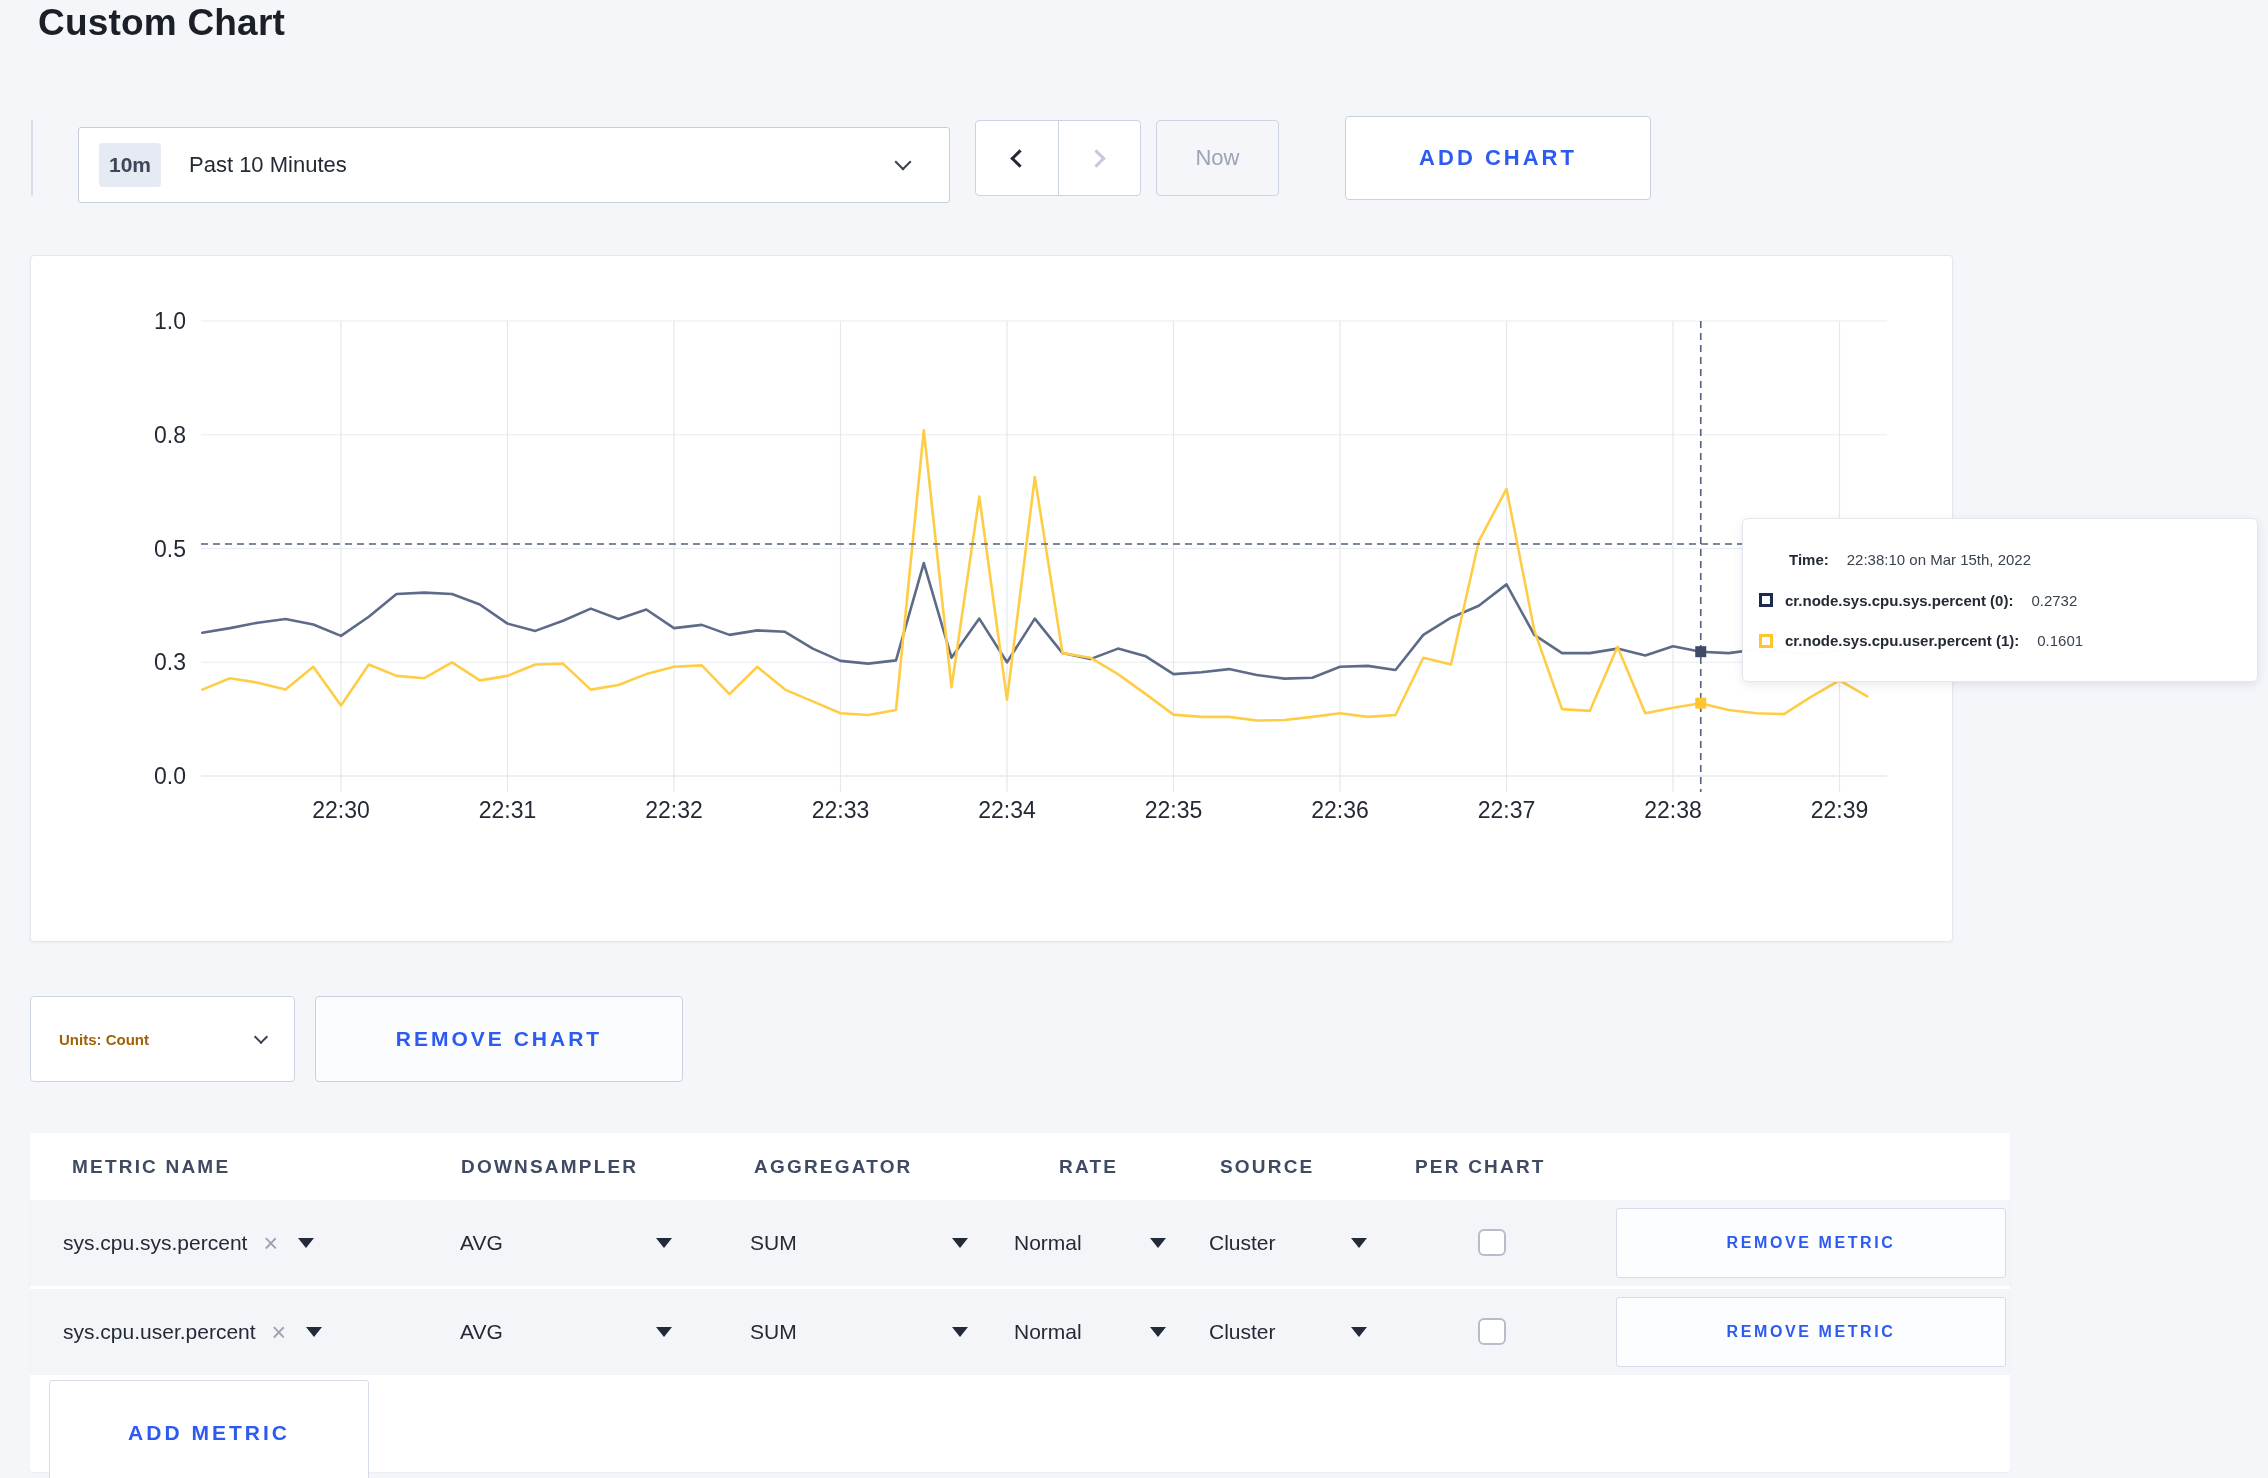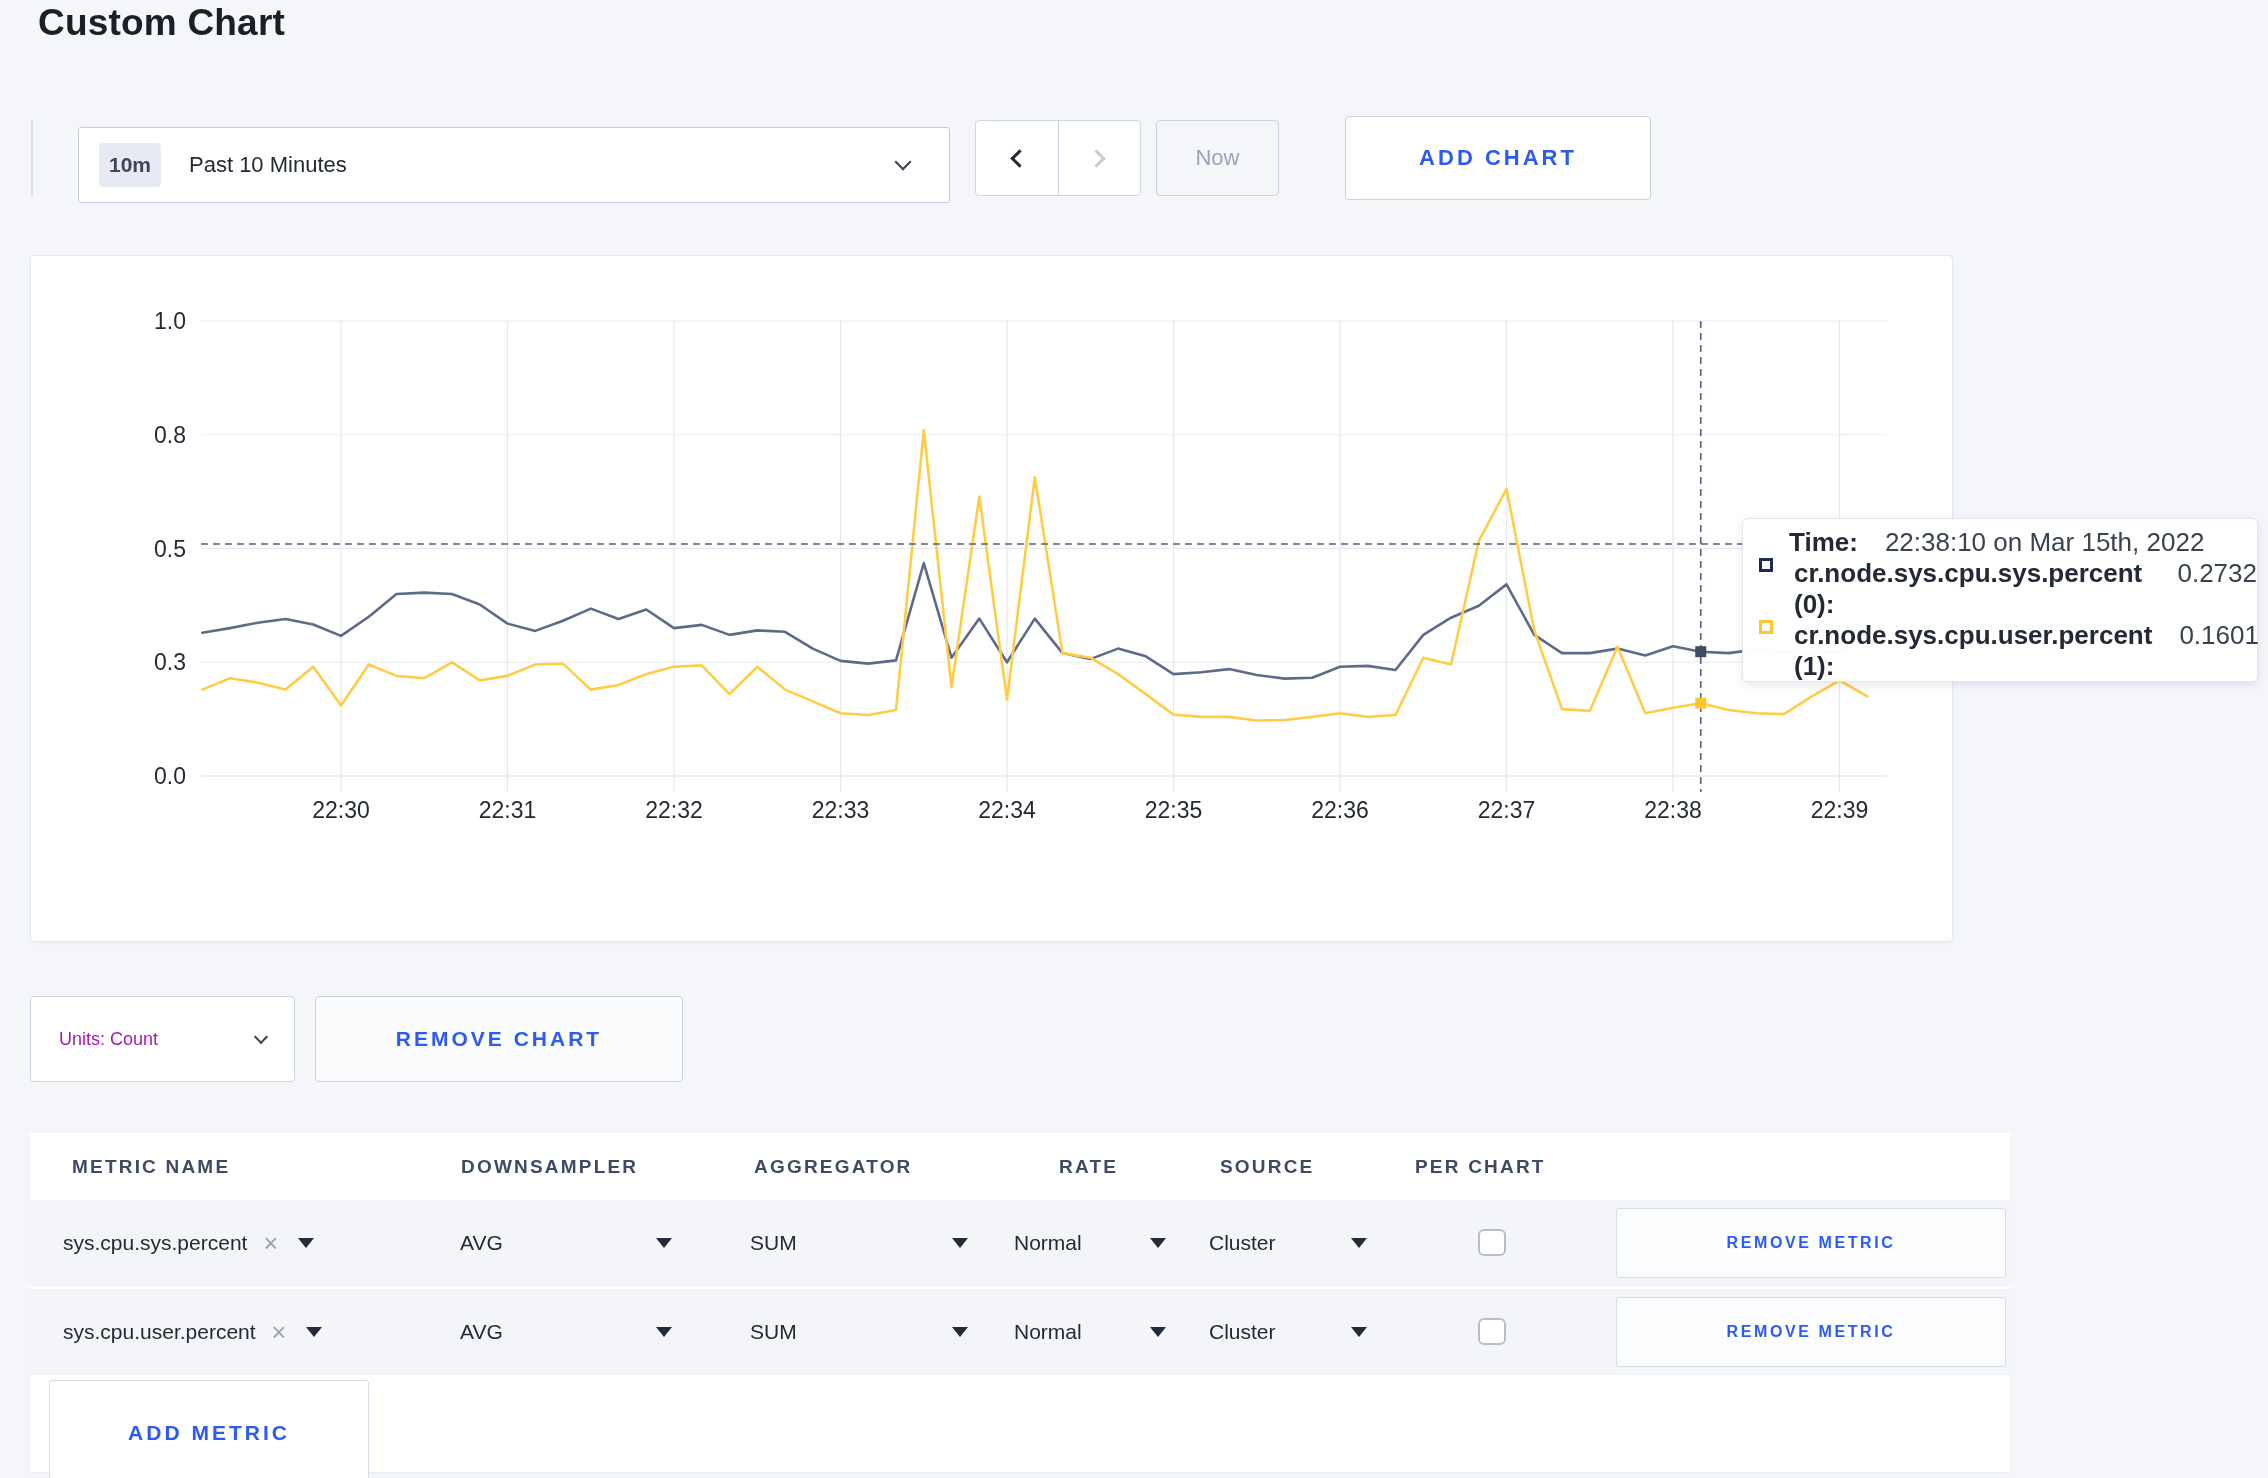--- a/index.html
+++ b/index.html
@@ -34,32 +34,32 @@
 
   
   .chart-panel { position:absolute; left:30px; top:255px; width:1923px; height:687px; background:#fff;
     border:1px solid #e3e8f0; border-radius:4px; box-shadow:0 1px 3px rgba(40,50,70,.05); }
   .chart-panel svg { position:absolute; left:0; top:0; }
 
   
   .tooltip { position:absolute; left:1742px; top:518px; width:516px; height:164px; background:rgba(255,255,255,.98);
     border:1px solid #e2e6ee; border-radius:6px; box-shadow:0 3px 10px rgba(30,40,60,.10); z-index:5;
     display:flex; flex-direction:column; justify-content:space-evenly; padding:8px 0; }
-  .tt-row { display:flex; align-items:flex-start; font-size:26px; color:#242a35;gap:9px; }
+  .tt-row { display:flex; align-items:center; font-size:15px; color:#242a35; }
   .tt-time { padding-left:46px; }
   .tt-series { padding-left:16px; }
   .tt-label { font-weight:700; }
   .tt-value { margin-left:18px; color:#39424f; }
   .swatch { width:14px; height:14px; border:3px solid; margin-right:12px; background:#fff; flex:none; }
 
   
   .units-button { position:absolute; left:30px; top:996px; width:265px; height:86px; background:#fff;
     border:1px solid #ccd3e2; border-radius:4px; display:flex; align-items:center; justify-content:space-between;
     padding:0 28px; cursor:pointer; }
-  .units-button .label { font-size:18px; font-weight:400; color:#a21caf; }
+  .units-button .label { font-size:15px; font-weight:700; color:#a16207; }
   .units-button .chev { width:10px; height:10px; margin-top:-4px; }
   .remove-chart-button { position:absolute; left:315px; top:996px; width:368px; height:86px; font-size:21px; background:#fbfcfe; }
 
   
   .metrics-panel { position:absolute; left:30px; top:1133px; width:1980px; height:339px; background:#fff;
     border-radius:3px; box-shadow:0 1px 2px rgba(40,50,70,.06); }
   .thead { position:relative; height:67px; background:#fff; }
   .th { position:absolute; top:0; height:67px; line-height:67px; font-size:19px; font-weight:700;
     letter-spacing:2.2px; color:#3f4a63; white-space:nowrap; }
   .trow { position:relative; height:86px; background:#f3f5f9; margin-bottom:3px; }

